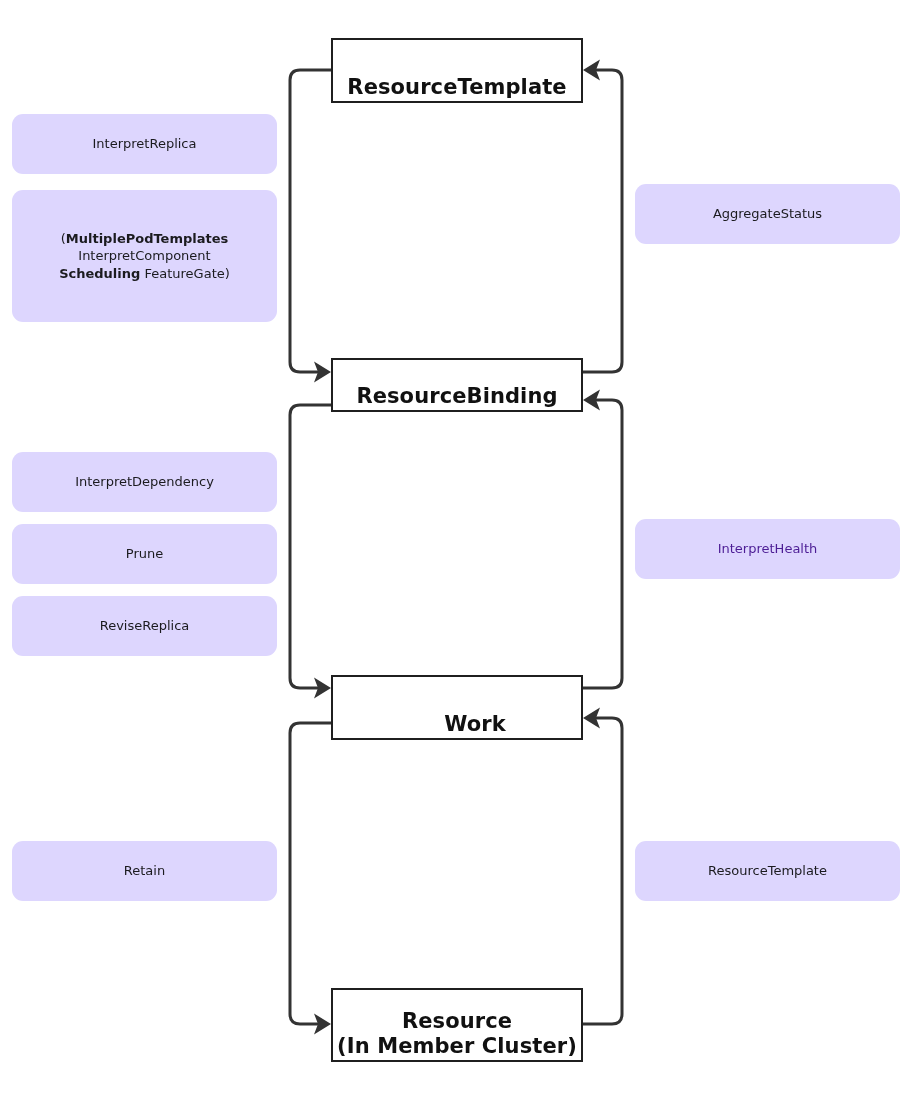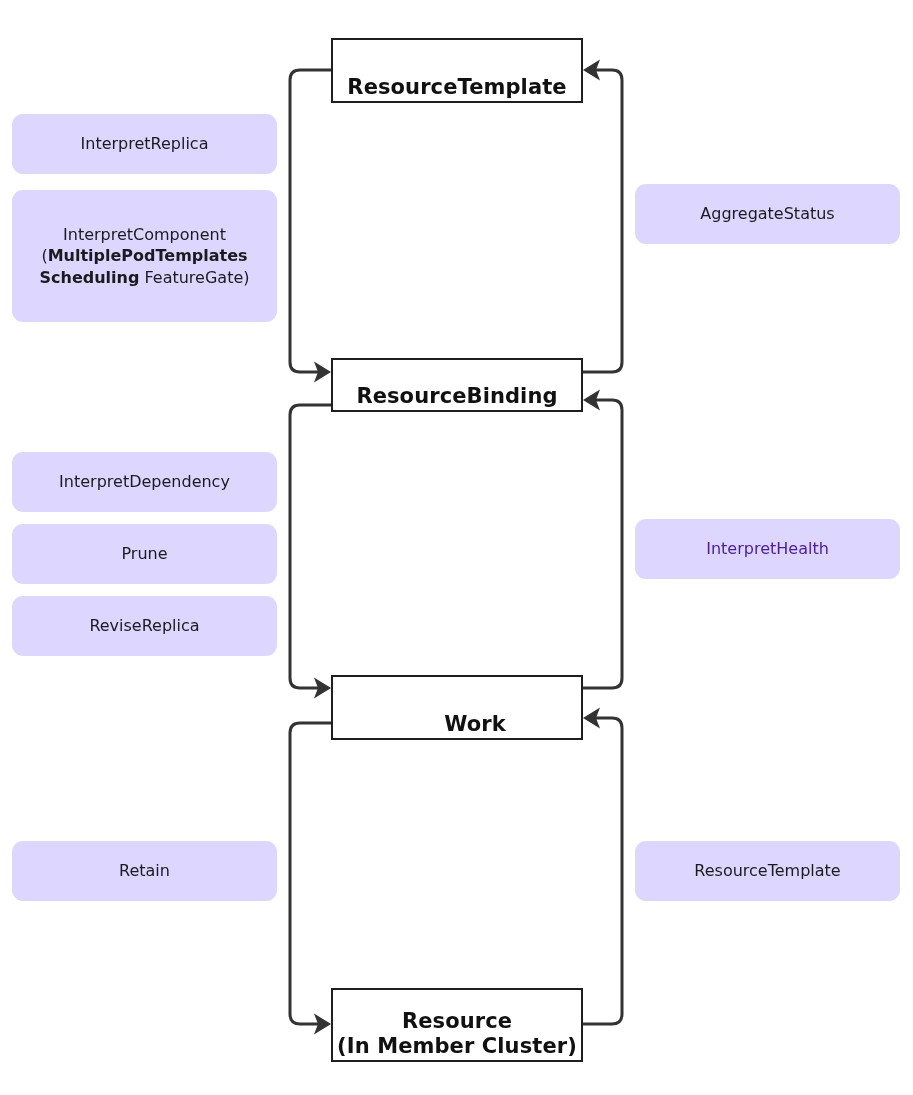--- a/index.html
+++ b/index.html
@@ -48,21 +48,21 @@
   .pill {
     position: absolute;
     box-sizing: border-box;
     background: #ddd6fe;
     border-radius: 11px;
     display: flex;
     align-items: center;
     justify-content: center;
     text-align: center;
     color: #1b1b1f;
-    font-size: 16px;
+    font-size: 13px;
     line-height: 1.34;
     font-weight: normal;
     padding: 6px 10px;
     z-index: 2;
   }
   .pill b {
     font-weight: bold;
   }
   .pill .pline { display: block; }
 </style>
@@ -110,22 +110,22 @@
       </div>
     </div>
   <div id="pills-layer">
       <div class="pill" style="left: 12px; top: 114px; width: 265px; height: 60px; background: rgb(221, 214, 254); color: rgb(27, 27, 31);">
         <div>
           <span class="pline"><span>InterpretReplica</span></span>
         </div>
       </div>
       <div class="pill" style="left: 12px; top: 190px; width: 265px; height: 132px; background: rgb(221, 214, 254); color: rgb(27, 27, 31);">
         <div>
+          <span class="pline"><span>(</span><b>MultiplePodTemplates</b></span>
           <span class="pline"><span>InterpretComponent</span></span>
-          <span class="pline"><span>(</span><b>MultiplePodTemplates</b></span>
           <span class="pline"><b>Scheduling</b><span> FeatureGate)</span></span>
         </div>
       </div>
       <div class="pill" style="left: 12px; top: 452px; width: 265px; height: 60px; background: rgb(221, 214, 254); color: rgb(27, 27, 31);">
         <div>
           <span class="pline"><span>InterpretDependency</span></span>
         </div>
       </div>
       <div class="pill" style="left: 12px; top: 524px; width: 265px; height: 60px; background: rgb(221, 214, 254); color: rgb(27, 27, 31);">
         <div>

